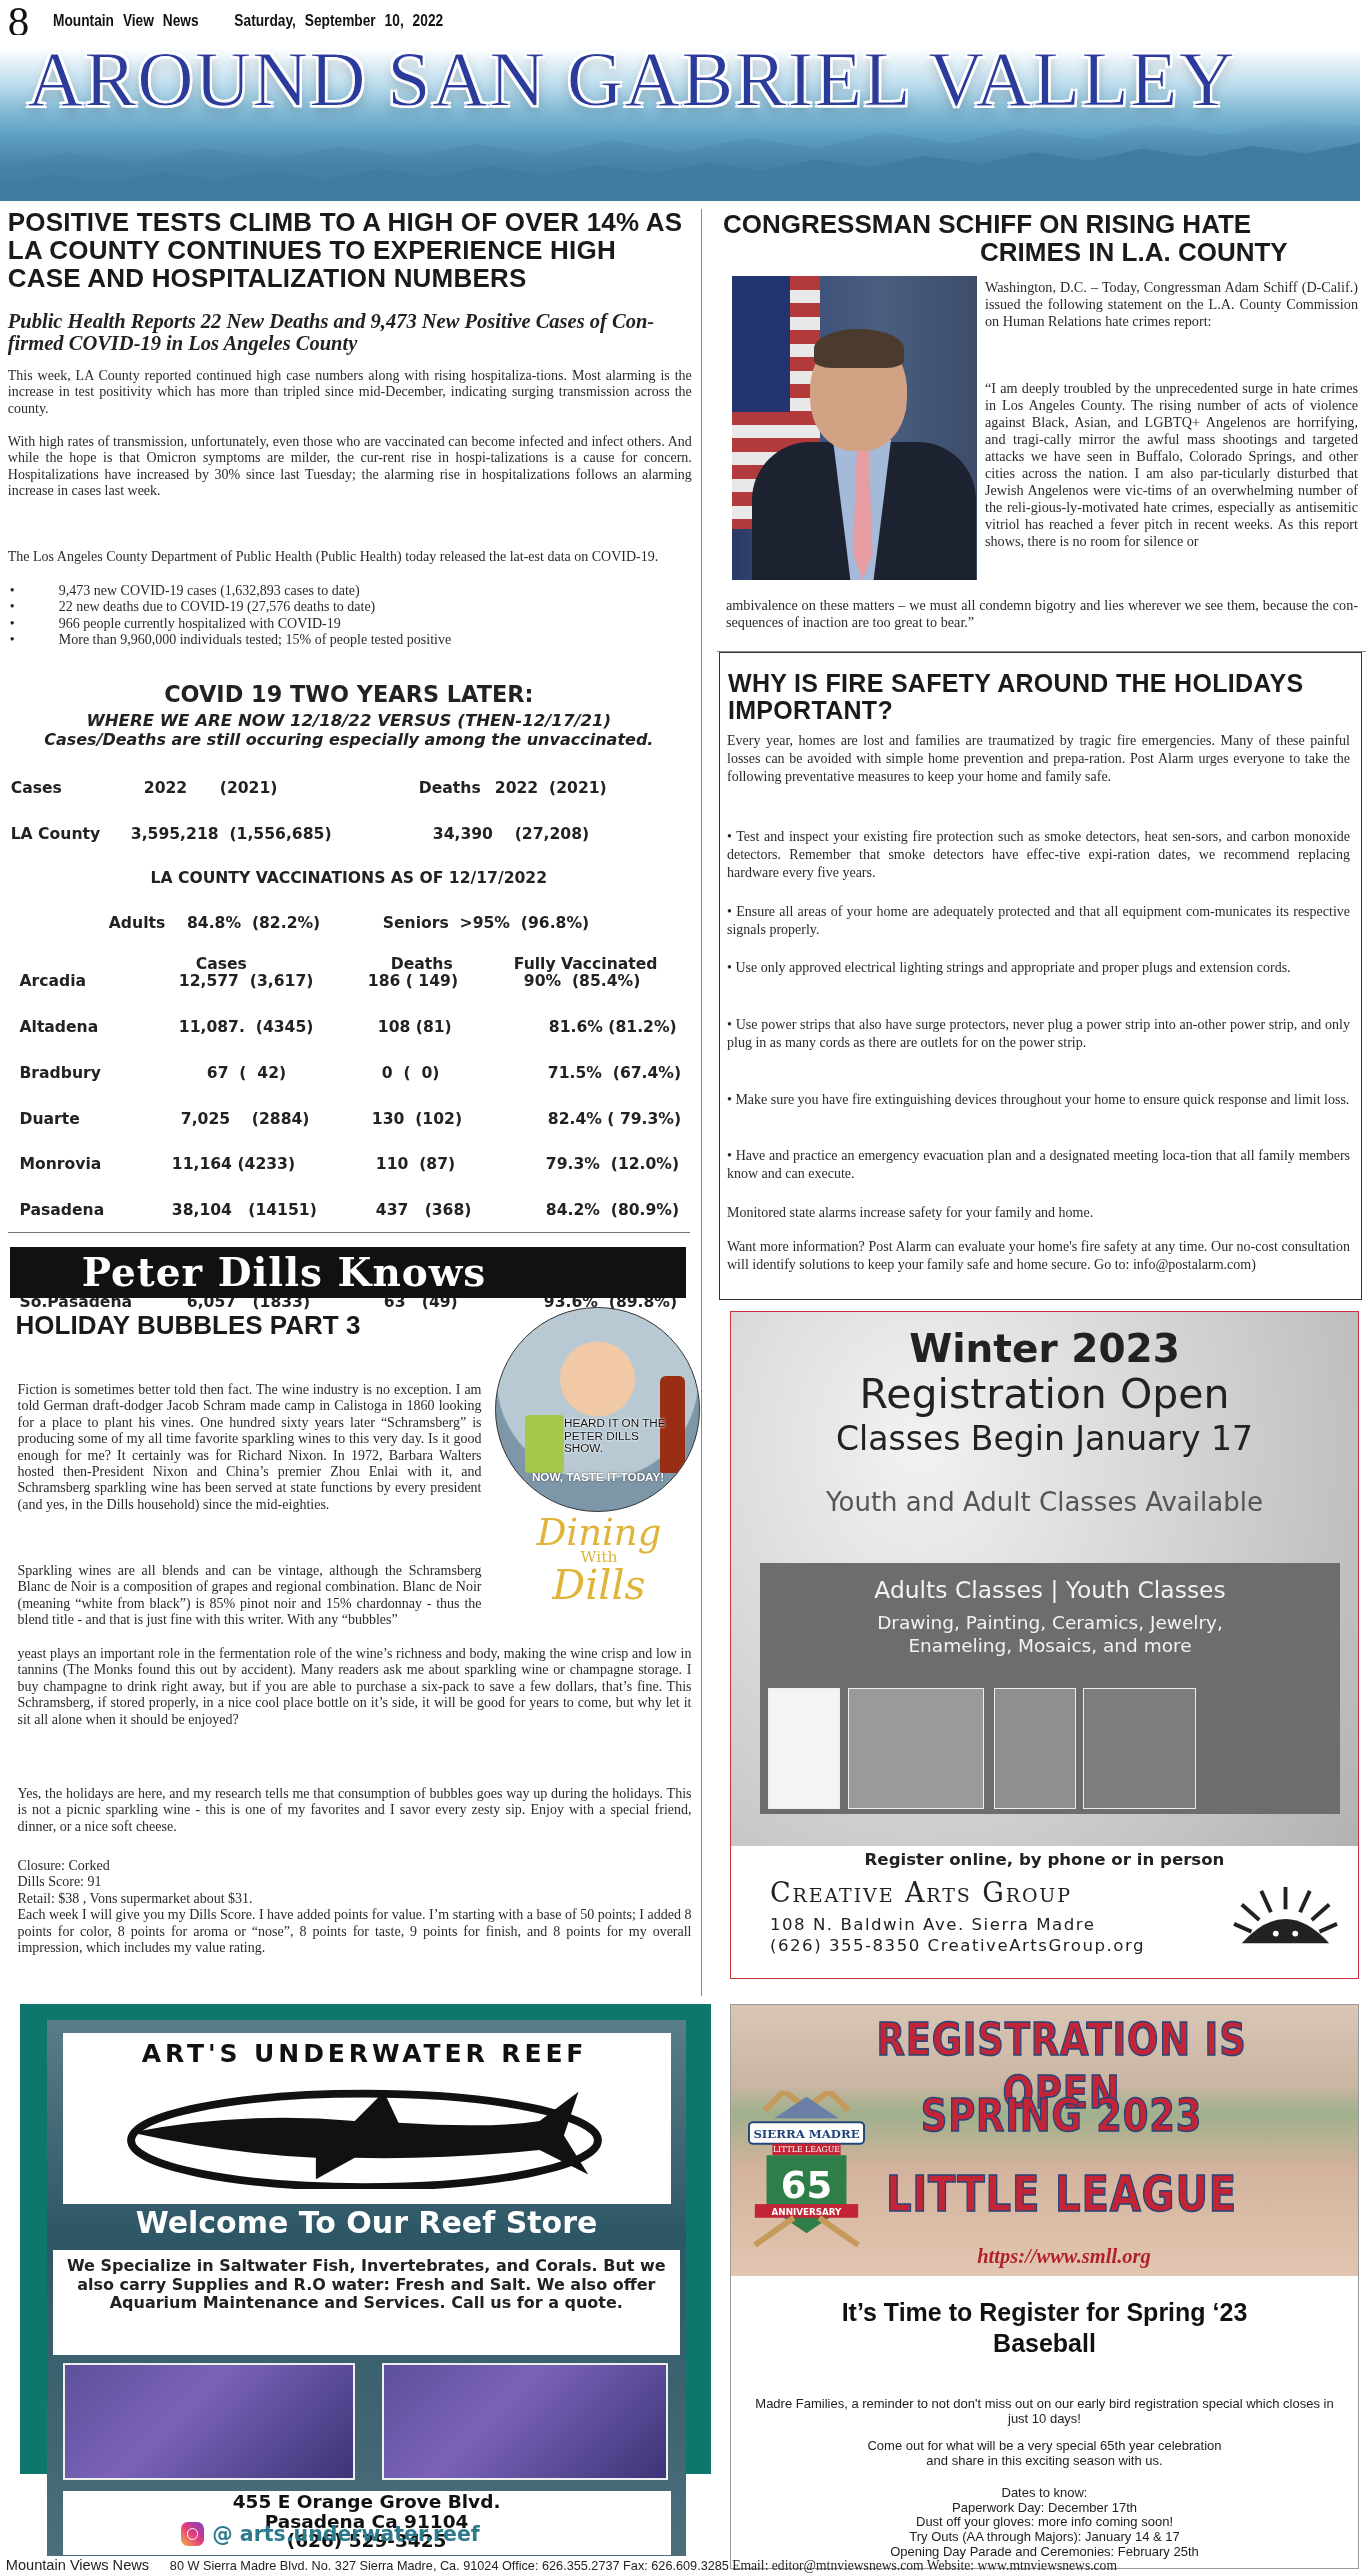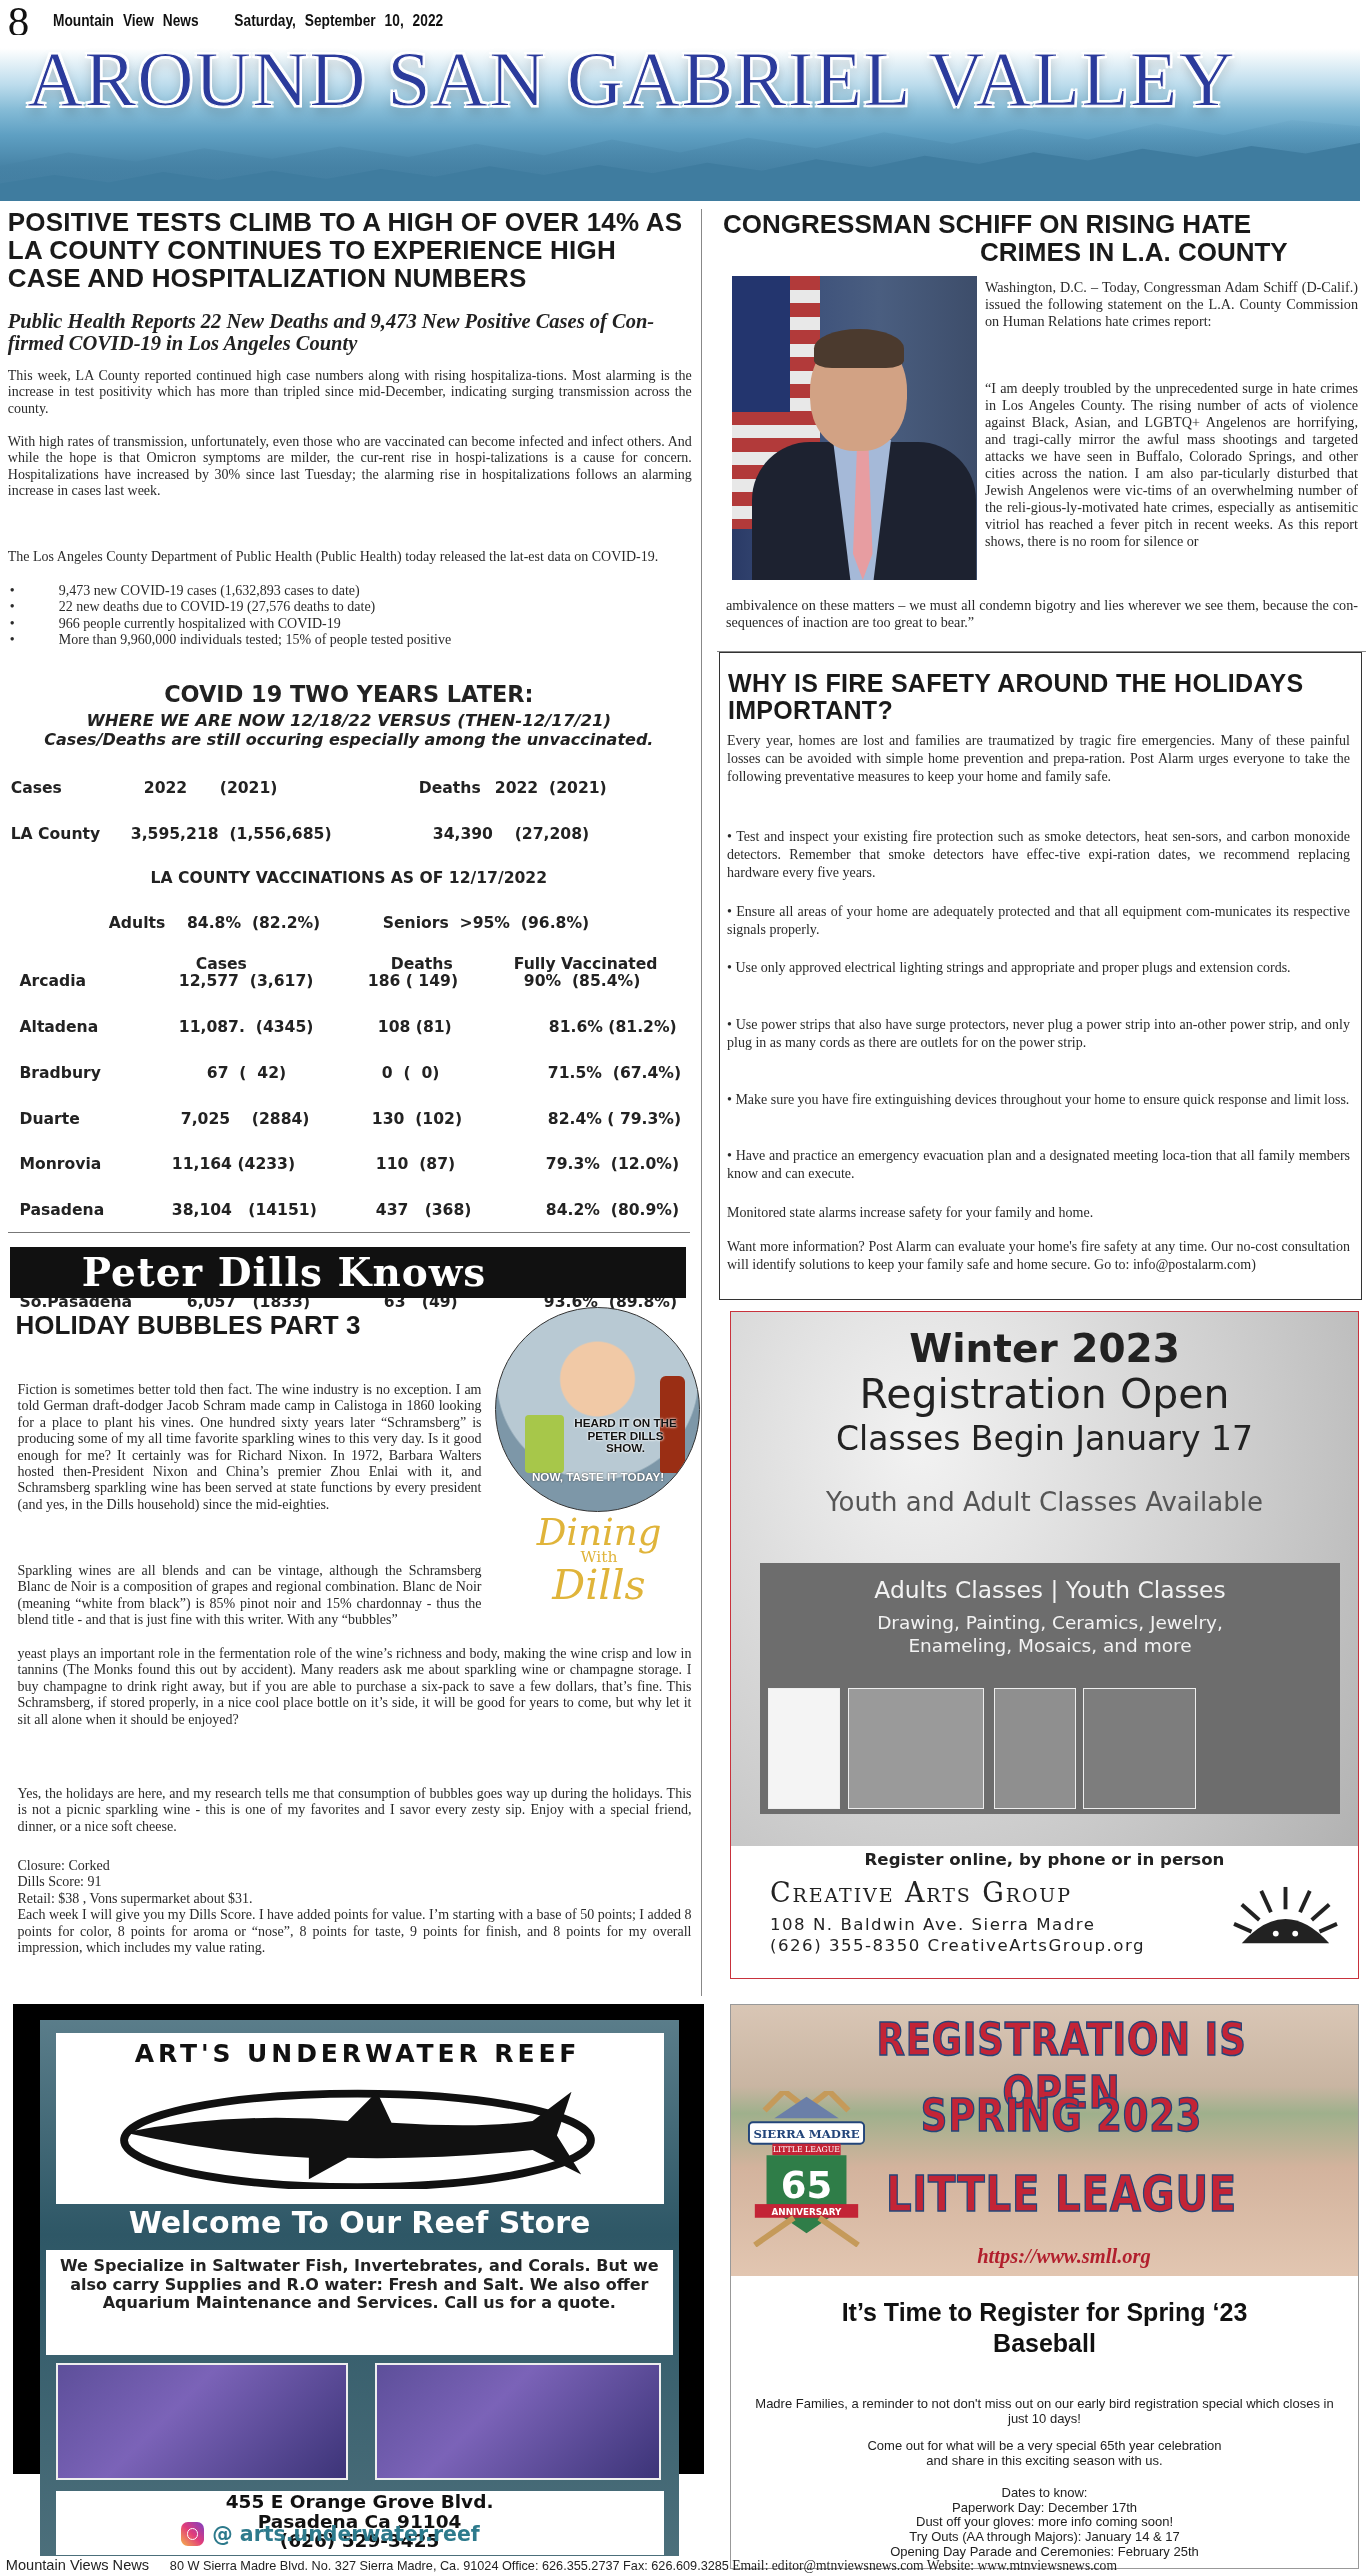--- a/index.html
+++ b/index.html
@@ -50,21 +50,21 @@
   .dills-bar { left: 9.7px; top: 1247px; width: 676px; height: 51px; background: #111; color: #fff; }
   .dills-bar span { position: absolute; left: 72px; top: 1.9px; font-family: "DejaVu Serif", serif; font-weight: bold; font-size: 39px; line-height: 47px; letter-spacing: 1px; }
   .dills-head { left: 15.6px; top: 1311px; font-size: 26px; line-height: 29px; }
   .dills-p1 { left: 17.5px; top: 1359px; width: 464px; margin-top: 23px; }
   .dills-p2a { left: 17.5px; top: 1563px; width: 464px; }
   .dills-p2b { left: 17.5px; top: 1646px; width: 674px; }
   .dills-p3 { left: 17.5px; top: 1786px; width: 674px; }
   .dills-p4 { left: 17.5px; top: 1858px; width: 674px; text-align: left; }
   .dills-badge { left: 495px; top: 1307px; width: 205px; height: 205px; border-radius: 50%; border: 1.9px solid #333;
     background: radial-gradient(circle at 50% 35%, #f1c9a6 0 22%, #b8c9d3 23% 60%, #7d97a8 61% 100%); overflow: hidden; }
-  .dills-badge .badge-txt { position: absolute; left: 76px; top: 109px; width: 107px; text-align: center; font-family: "Liberation Sans", sans-serif; font-weight: bold; font-size: 11.7px; line-height: 12.7px; color: #111; text-shadow: 0 0 1.9px #fff, 0 0 2.9px #fff; }
+  .dills-badge .badge-txt { position: absolute; left: 68px; top: 109px; width: 107px; text-align: left; font-family: "Liberation Sans", sans-serif; font-weight: normal; font-size: 11.7px; line-height: 12.7px; color: #111; text-shadow: 0 0 1.9px #fff, 0 0 2.9px #fff; }
   .dills-badge .badge-txt2 { position: absolute; left: 29px; top: 162px; width: 146px; text-align: center; font-family: "Liberation Sans", sans-serif; font-weight: bold; font-size: 11.7px; line-height: 13.6px; color: #fff; text-shadow: 0 0 1.9px #333; }
   .dills-badge .bottle { position: absolute; right: 13.6px; top: 68px; width: 25px; height: 97px; background: #9a2e14; border-radius: 5.8px 5.8px 2.9px 2.9px; }
   .dills-badge .bag { position: absolute; left: 29px; top: 107px; width: 39px; height: 58px; background: #a7c74a; border-radius: 3.9px; }
   .dining-logo { left: 526px; top: 1514px; width: 146px; text-align: center; color: #e0b43a; font-family: "DejaVu Serif", serif; font-style: italic; }
   .dining-logo .d1 { font-size: 37px; line-height: 37px; }
   .dining-logo .d2 { font-size: 15.6px; line-height: 13.6px; font-style: normal; }
   .dining-logo .d3 { font-size: 41px; line-height: 41px; }
 
   
   .schiff-head { left: 723px; top: 210px; width: 623px; font-size: 26px; line-height: 28px; }
@@ -95,21 +95,21 @@
   .ca-panel { position: absolute; left: 29px; top: 251px; width: 580px; height: 251px; background: #6d6d6d; }
   .ca-panel .pt { position: absolute; left: 0; width: 100%; text-align: center; color: #f3f3f3; font-family: "DejaVu Sans", sans-serif; }
   .ca-photo { position: absolute; top: 125px; height: 121px; background: #9a9a9a; border: 1px solid #eee; }
   .ca-footer { position: absolute; left: 0; top: 534px; width: 100%; height: 136px; background: #fff; }
   .ca-footer .reg { position: absolute; left: 0; width: 100%; text-align: center; top: 3.9px; font-family: "DejaVu Sans", sans-serif; font-weight: bold; font-size: 16.6px; color: #222; }
   .ca-footer .brand { position: absolute; left: 39px; top: 31px; font-family: "DejaVu Serif", serif; font-size: 27px; letter-spacing: 1.9px; font-variant: small-caps; color: #222; }
   .ca-footer .addr { position: absolute; left: 39px; top: 68px; font-family: "DejaVu Sans", sans-serif; font-size: 16.6px; letter-spacing: 1.5px; color: #222; line-height: 21.4px; }
   .ca-footer .sun { position: absolute; right: 19.5px; top: 39px; width: 107px; height: 68px; }
 
   
-  .reef-ad { left: 13px; top: 2004px; width: 691px; height: 470px; background: #000000; }
+  .reef-ad { left: 20px; top: 2004px; width: 691px; height: 470px; background: #0f766e; }
   .reef-inner { position: absolute; left: 27px; top: 15.6px; width: 639px; height: 536px; background: linear-gradient(180deg, #5a7d8a, #2e5766 40%, #4c6f7b 100%); }
   .reef-logo { position: absolute; left: 15.6px; top: 13.6px; width: 608px; height: 171px; background: #fff; }
   .reef-logo .arc { position: absolute; left: 39px; top: 5.8px; width: 526px; font-family: "DejaVu Sans", sans-serif; font-weight: bold; font-size: 25px; text-align: center; letter-spacing: 3.9px; color: #111; }
   .reef-logo .shark { position: absolute; left: 58px; top: 49px; width: 487px; height: 107px; }
   .reef-welcome { position: absolute; left: 0; top: 185px; width: 100%; text-align: center; font-family: "DejaVu Sans", sans-serif; font-weight: bold; font-size: 30px; color: #fff; }
   .reef-desc { position: absolute; left: 5.8px; top: 230px; width: 627px; height: 105px; background: #fff; text-align: center; font-family: "DejaVu Sans", sans-serif; font-weight: bold; font-size: 16px; line-height: 18.5px; color: #222; padding-top: 7.8px; }
   .reef-photo { position: absolute; top: 351px; height: 117px; background: linear-gradient(135deg, #5d4f9a, #7b63b8 40%, #3c3478 100%); border: 2.9px solid #eee; }
   .reef-bottom { position: absolute; left: 35px; top: 386px; width: 580px; height: 148px; background: #fff; text-align: center; font-family: "DejaVu Sans", sans-serif; font-weight: bold; color: #111; }
 
   

